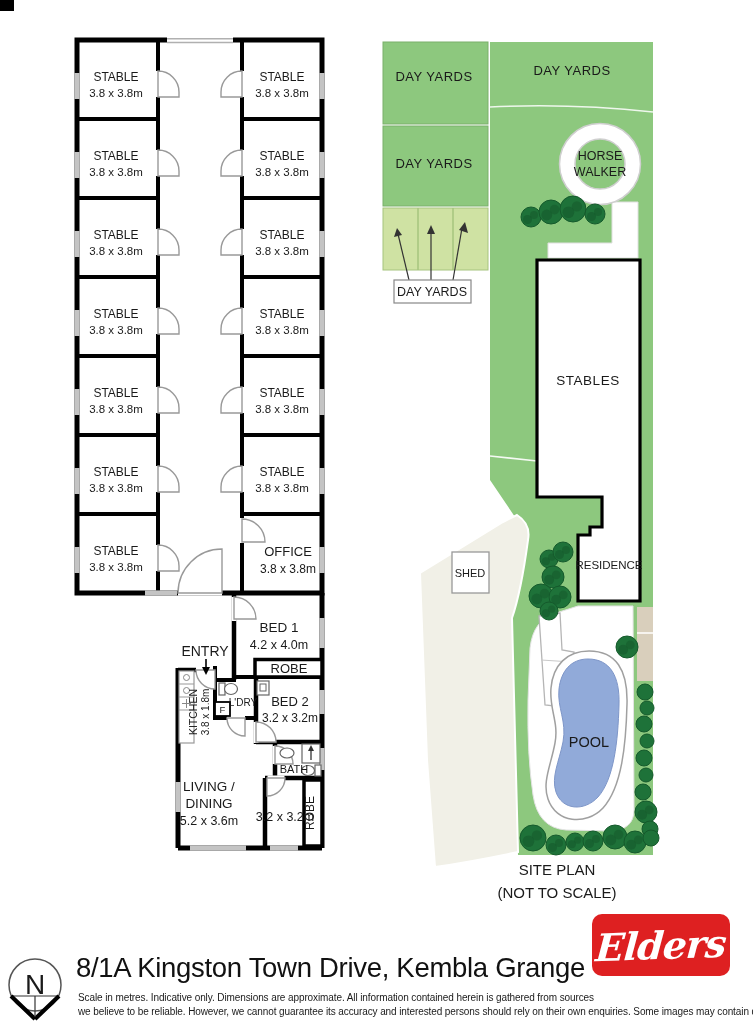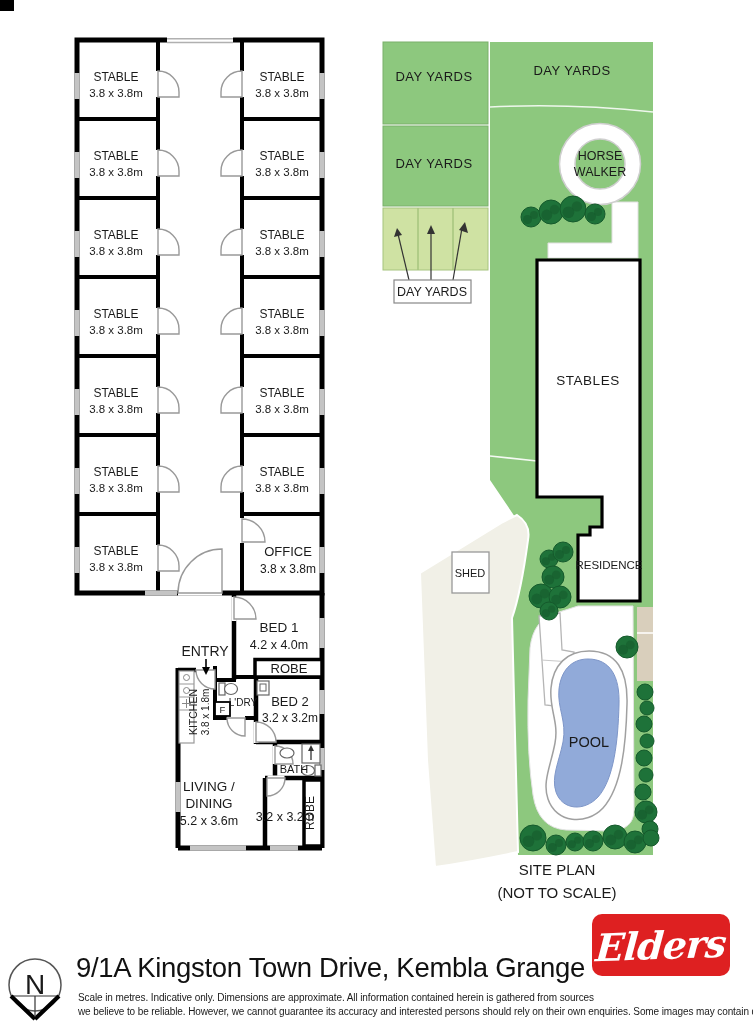--- a/index.html
+++ b/index.html
@@ -344,21 +344,21 @@
 
   
   <svg class="north" width="56" height="66" viewBox="0 0 56 66">
     <circle cx="27" cy="29" r="26" fill="#fff" stroke="#555" stroke-width="1.5"></circle>
     <text x="27" y="38" font-size="28">N</text>
     <line x1="3" y1="40" x2="51" y2="40" stroke="#333" stroke-width="1.2"></line>
     <path d="M3 40 L27 63 M51 40 L27 63" stroke="#000" stroke-width="4.2" fill="none"></path>
     <line x1="27" y1="40" x2="27" y2="61" stroke="#333" stroke-width="1.2"></line>
   </svg>
 
-  <div class="footer-address">9/1A Kingston Town Drive, Kembla Grange</div>
+  <div class="footer-address">8/1A Kingston Town Drive, Kembla Grange</div>
   <div class="disclaimer">
     <div>Scale in metres. Indicative only. Dimensions are approximate. All information contained herein is gathered from sources</div>
     <div>we believe to be reliable. However, we cannot guarantee its accuracy and interested persons should rely on their own enquiries. Some images may contain digital furniture.</div>
   </div>
   <div class="elders-logo">
     <span>Elders</span>
   </div>
 </div>
 
 </body></html>

